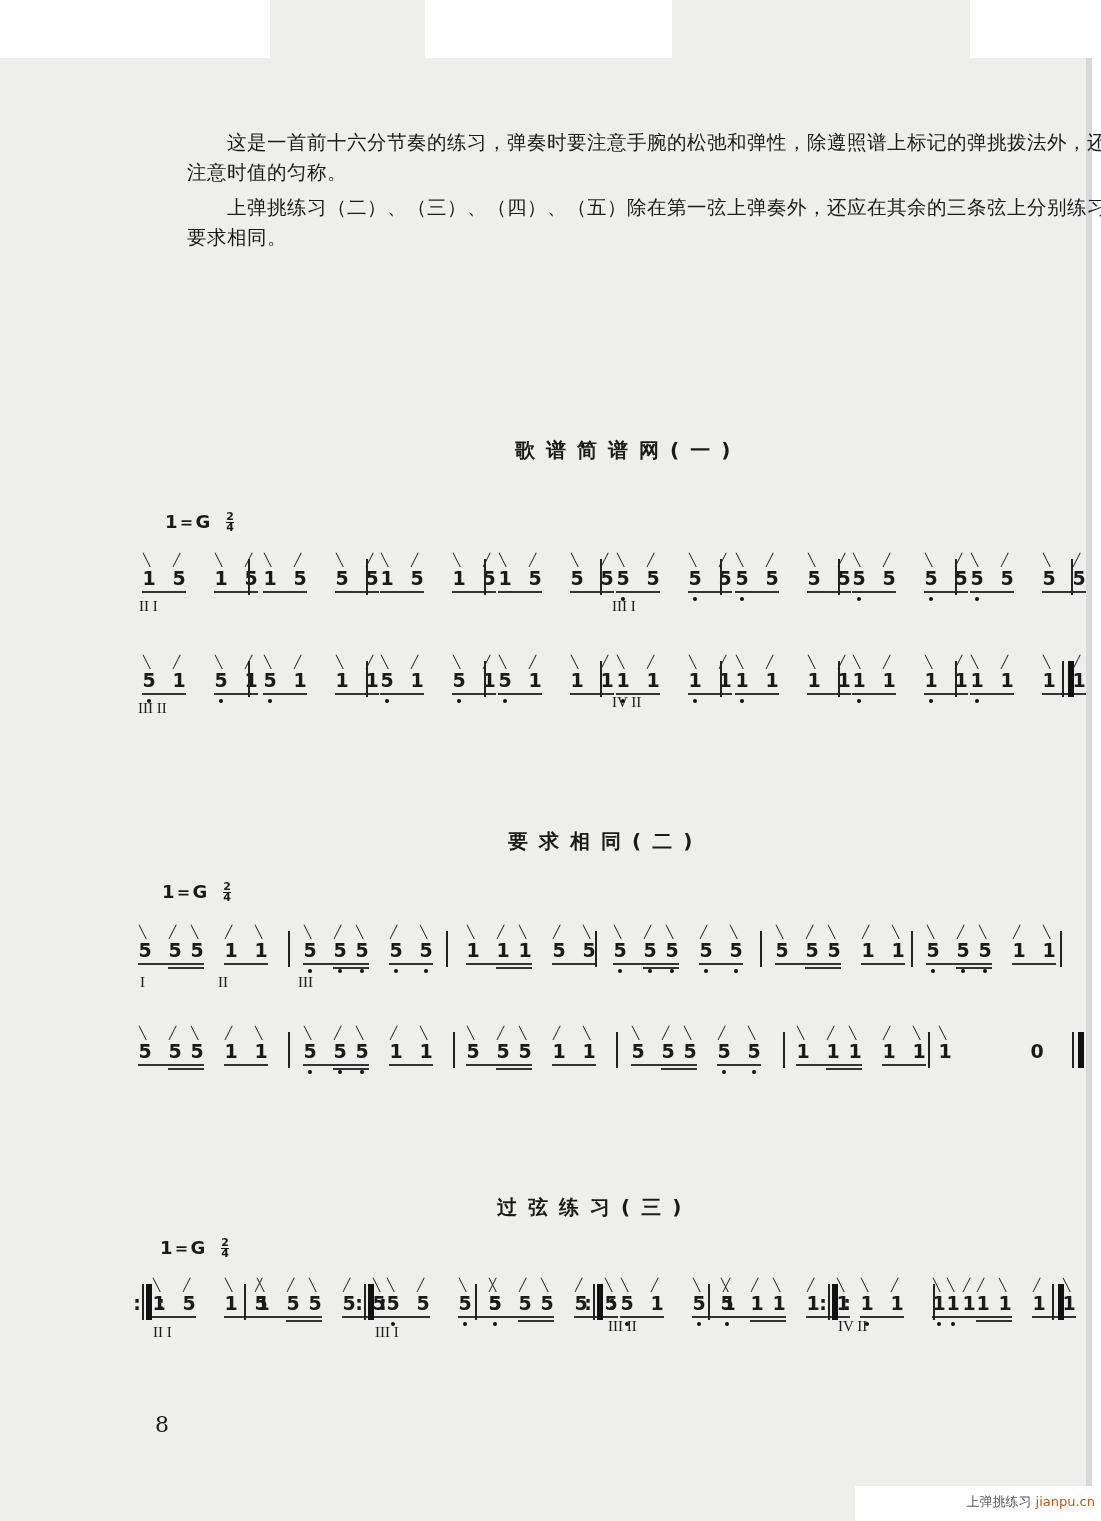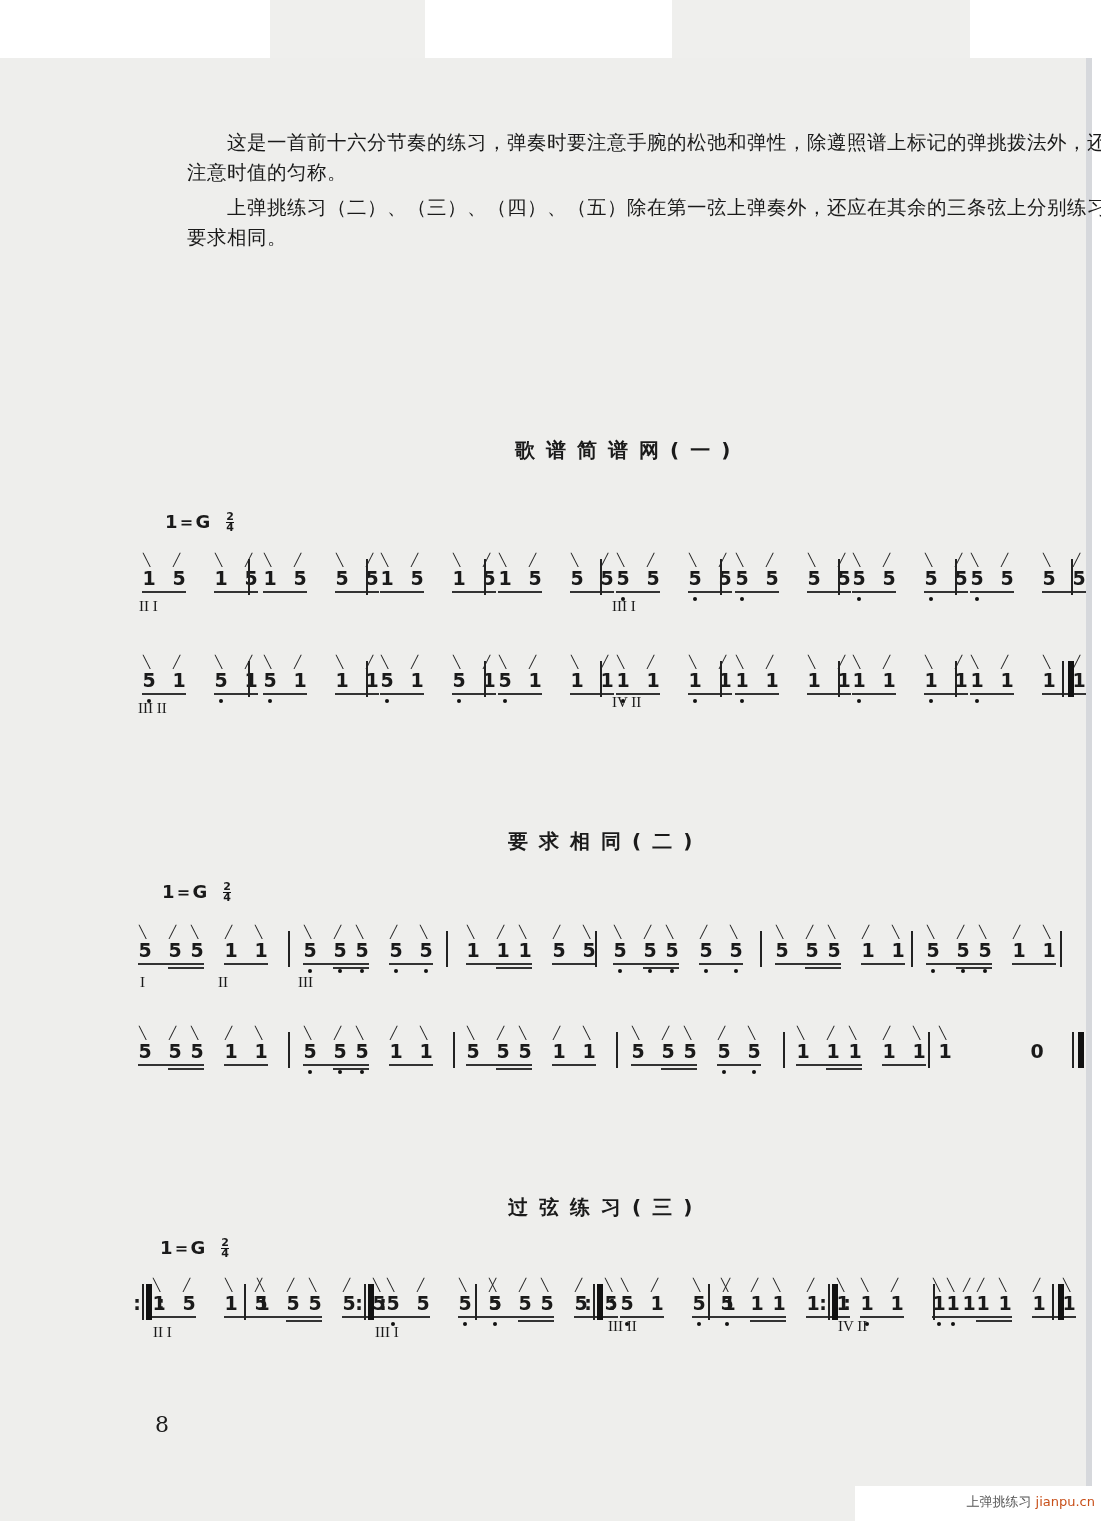--- a/index.html
+++ b/index.html
@@ -442,21 +442,21 @@
     <span class="n" style="left: 892px;">0</span>
     <span class="bar" style="left: 150px;"></span>
     <span class="bar" style="left: 315px;"></span>
     <span class="bar" style="left: 478px;"></span>
     <span class="bar" style="left: 645px;"></span>
     <span class="bar" style="left: 790px;"></span>
     <span class="fbar" style="left: 940px;"></span>
     <span class="bar" style="left: 934px;"></span>
   </div>
 
-<div class="title" style="left:508px;top:1194px;">过弦练习(三)</div>
+<div class="title" style="left:497px;top:1194px;">过弦练习(三)</div>
 <div class="key" style="left:160px;top:1236px;">
   <span>1＝G</span>
   <span class="frac">
     <span>2</span>
     <span>4</span>
   </span>
 </div>
 
 <div class="row" id="ex3l1" style="left:138px;top:1278px;width:950px;">
     <span class="n" style="left: 14px;">1</span>

